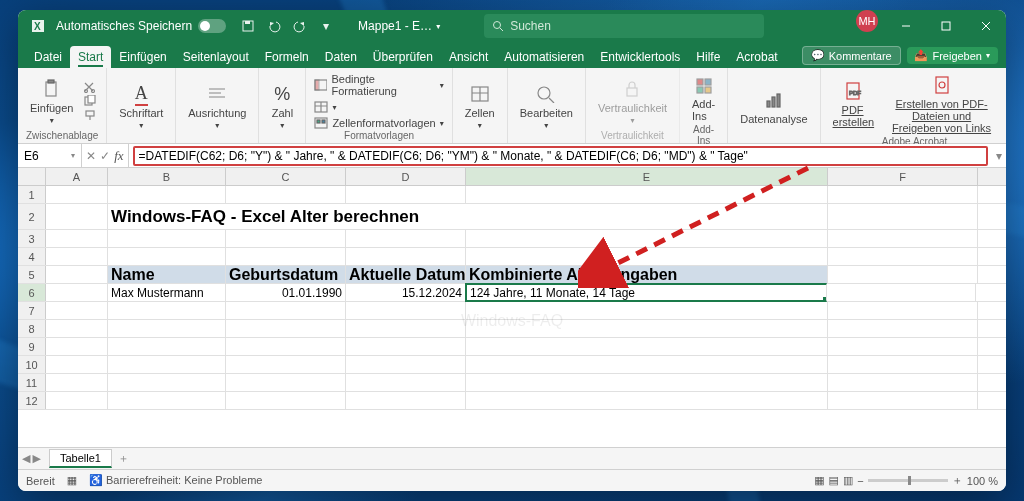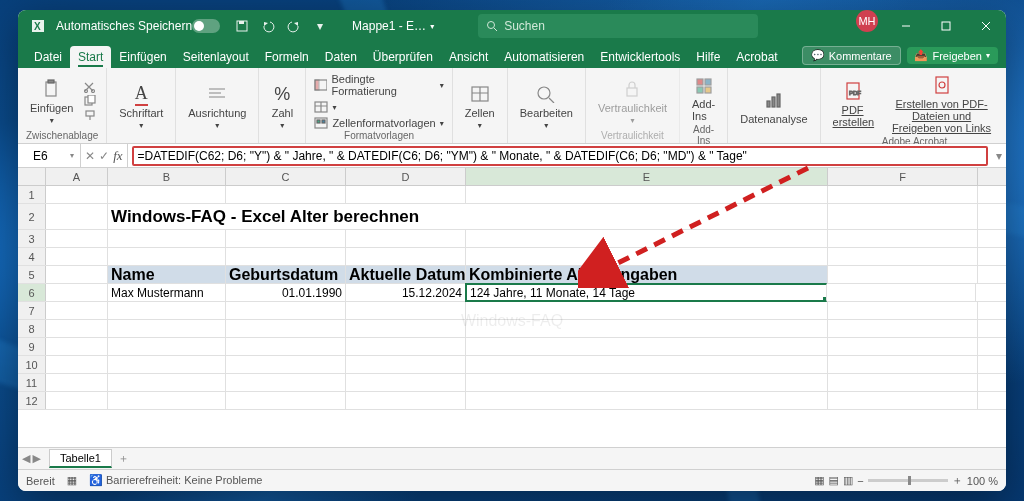--- a/index.html
+++ b/index.html
@@ -8,21 +8,21 @@
   .wallpaper::before { content:''; position:absolute; inset:0; background: radial-gradient(ellipse at 80% 30%, #2a8ce8 0%, transparent 50%); }
   .wallpaper::after { content:''; position:absolute; inset:0; background: linear-gradient(135deg, transparent 40%, rgba(30,120,200,0.4) 50%, transparent 60%); }
   .wallpaper .swirl { position:absolute; width:600px; height:600px; border:40px solid rgba(40,140,220,0.3); border-radius:50%; top:-200px; left:-200px; filter:blur(2px);}
   .wallpaper .swirl2 { position:absolute; width:500px; height:500px; border:30px solid rgba(40,140,220,0.25); border-radius:50%; bottom:-200px; right:-200px; filter:blur(2px);}
 
   .window { position: absolute; top: 10px; left: 18px; right: 18px; bottom: 10px; background: #fff; border-radius: 8px; overflow: hidden; box-shadow: 0 10px 40px rgba(0,0,0,0.4); display:flex; flex-direction:column;}
 
   
   .titlebar { background: #1a7a4a; height: 32px; display:flex; align-items:center; color:#fff; font-size:12px; }
   .titlebar .appicon { width:24px; display:flex; justify-content:center; align-items:center; margin-left:8px;}
-  .titlebar .autosave { display:flex; align-items:center; margin-left:6px; }
+  .titlebar .autosave { display:flex; align-items:center; gap:6px; margin-left:6px; }
   .titlebar .toggle { width:28px; height:14px; background:rgba(255,255,255,0.3); border-radius:7px; position:relative; }
   .titlebar .toggle::after { content:''; position:absolute; width:10px; height:10px; background:#fff; border-radius:50%; top:2px; left:2px; }
   .titlebar .qat { display:flex; gap:2px; margin-left:10px; }
   .titlebar .qat .btn { width:24px; height:24px; display:flex; align-items:center; justify-content:center; opacity:0.9; }
   .titlebar .docname { margin-left:20px; }
   .titlebar .search { margin-left:44px; background:#2a8a5a; border-radius:4px; height:24px; width:280px; display:flex; align-items:center; padding:0 8px; gap:6px; font-size:12px; color:#d0e8d8;}
   .titlebar .winctrl { margin-left:auto; display:flex; }
   .titlebar .winctrl .ctrl { width:40px; height:32px; display:flex; align-items:center; justify-content:center; }
   .titlebar .avatar { width:22px; height:22px; border-radius:50%; background:#d04050; display:flex; align-items:center; justify-content:center; font-size:11px; margin-right:8px;}
 
@@ -40,21 +40,21 @@
   .ribbon .group { border-right:1px solid #e0e0e0; padding:4px 8px 2px 8px; display:flex; flex-direction:column; justify-content:space-between; }
   .ribbon .group .label { font-size:10px; color:#666; text-align:center; }
   .ribbon .group .body { display:flex; align-items:center; gap:6px; flex:1; }
   .ribbon .bigbtn { display:flex; flex-direction:column; align-items:center; gap:2px; padding:2px 4px; }
   .ribbon .bigbtn .ico { width:22px; height:22px; display:flex; align-items:center; justify-content:center; }
   .ribbon .smallitem { display:flex; align-items:center; gap:4px; font-size:11px; padding:1px 0;}
   .ribbon svg { stroke:#666; fill:none; stroke-width:1.2; }
 
   
   .fbar { height:24px; border-bottom:1px solid #d0d0d0; display:flex; align-items:center; font-size:12px; background:#fff; }
-  .fbar .namebox { width:54px; border-right:1px solid #d0d0d0; padding:0 6px; height:100%; display:flex; align-items:center;margin-left:9px; }
+  .fbar .namebox { width:64px; border-right:1px solid #d0d0d0; padding:0 6px; height:100%; display:flex; align-items:center; }
   .fbar .namebox .dd { margin-left:auto; font-size:8px; color:#888;}
   .fbar .fxbtns { display:flex; align-items:center; padding:0 4px; gap:4px; color:#888; border-right:1px solid #d0d0d0; height:100%;}
   .fbar .fxbtns .fx { font-style:italic; font-family:serif; font-size:13px; color:#555;}
   .fbar .formula-wrap { flex:1; height:20px; margin:0 4px; border:2px solid #d04040; border-radius:2px; display:flex; align-items:center; padding:0 4px; font-family:Consolas,monospace; font-size:12px; }
 
   
   .grid-wrap { flex:1; overflow:hidden; display:flex; flex-direction:column; position:relative; }
   .colhdr { display:flex; height:18px; background:#f0f0f0; border-bottom:1px solid #ccc; font-size:11px; color:#555; }
   .colhdr .corner { width:28px; border-right:1px solid #ccc; background:#f0f0f0;}
   .colhdr .ch { border-right:1px solid #ccc; display:flex; align-items:center; justify-content:center; }

